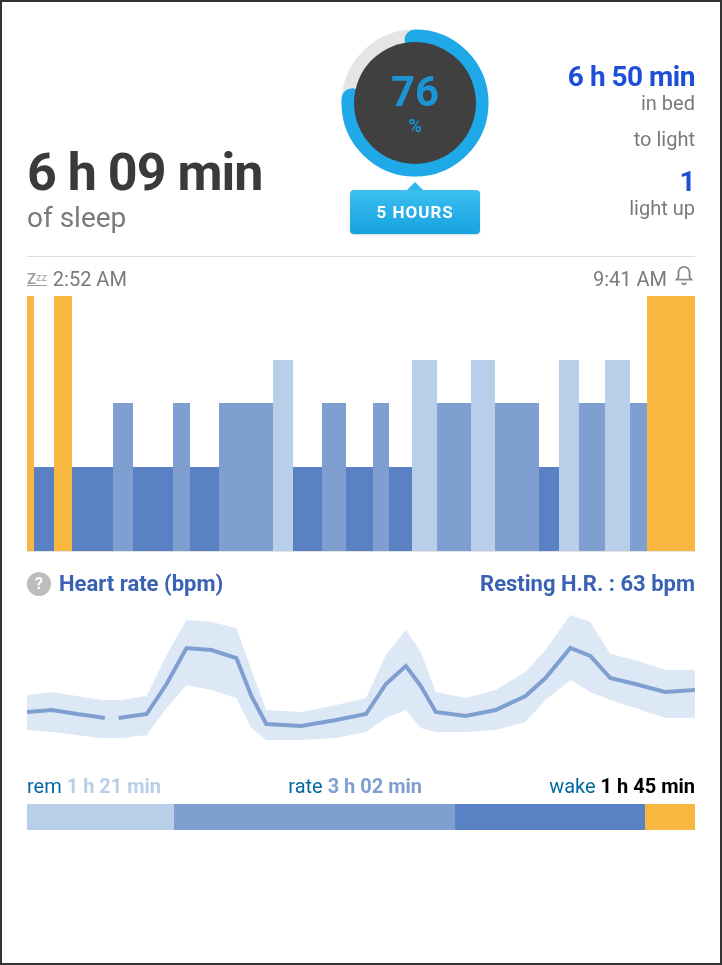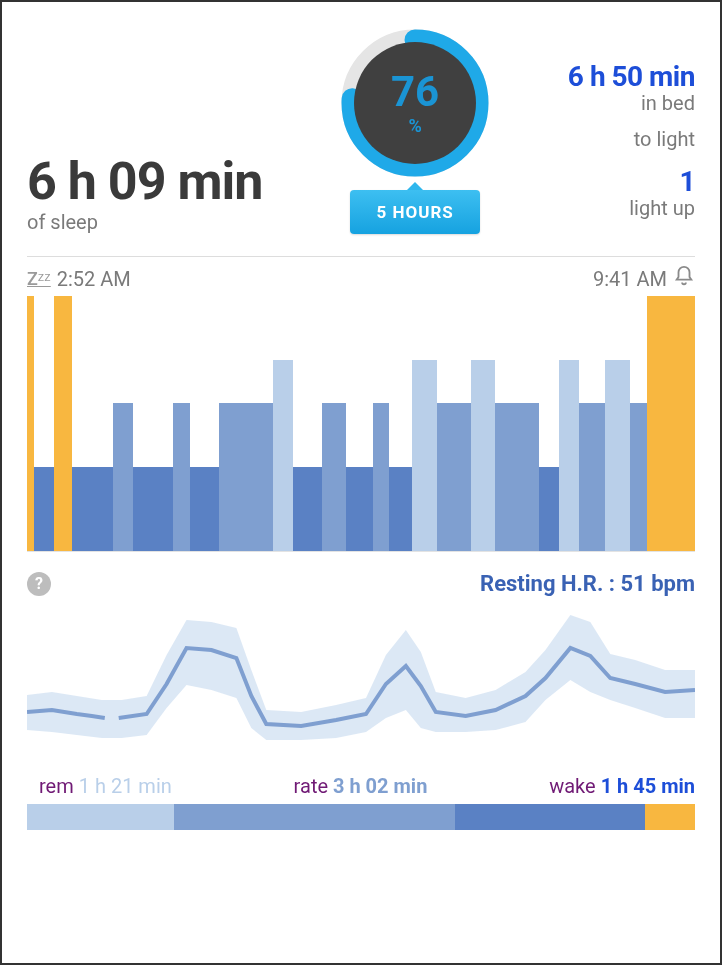--- a/index.html
+++ b/index.html
@@ -1,63 +1,63 @@
 <!DOCTYPE html>
 <html><head>
 <meta charset="utf-8">
 <style>
   * { box-sizing: border-box; margin: 0; padding: 0; }
   body { font-family: -apple-system, BlinkMacSystemFont, "Segoe UI", Roboto, sans-serif; background:#fff; color:#333; }
   .app { width:722px; height:965px; border:2px solid #333; background:#fff; position:relative; padding:20px 25px 25px 25px; }
   .header { display:flex; justify-content:space-between; align-items:flex-end; }
   .sleep-total { flex:0 0 auto; padding-top:30px; }
   .sleep-total .big { font-size:52px; font-weight:700; line-height:1.0; color:#3a3a3a; letter-spacing:-1px; }
-  .sleep-total .sub { font-size:20px; color:#7a7a7a; margin-top:2px; }
+  .sleep-total .sub { font-size:28px; color:#7a7a7a; margin-top:2px; }
   .score-wrap { flex:0 0 auto; text-align:center; position:relative; margin-top:6px; }
   .gauge { width:150px; height:150px; position:relative; margin:0 auto; }
   .gauge svg { width:150px; height:150px; transform:rotate(-90deg); }
   .gauge-bg { fill:none; stroke:#e5e5e5; stroke-width:14; }
   .gauge-fill { fill:none; stroke:#1fa9e8; stroke-width:14; stroke-linecap:round; }
   .gauge-inner { position:absolute; inset:14px; background:#404040; border-radius:50%; display:flex; flex-direction:column; align-items:center; justify-content:center; }
   .gauge-pct { color:#1a94d4; font-weight:700; font-size:42px; line-height:1; }
   .gauge-sym { color:#1a94d4; font-weight:700; font-size:18px; margin-top:2px; }
   .goal-btn { margin-top:12px; display:inline-block; background:linear-gradient(#3dbff1,#16a2e0); color:#fff; font-weight:700; letter-spacing:1px; font-size:17px; padding:12px 26px; border-radius:4px; position:relative; box-shadow:0 1px 2px rgba(0,0,0,.15); cursor:pointer; }
   .goal-btn::before { content:""; position:absolute; left:50%; top:-8px; margin-left:-8px; width:0; height:0; border-left:8px solid transparent; border-right:8px solid transparent; border-bottom:8px solid #2fb7ed; }
   .right-stats { flex:0 0 auto; text-align:right; padding-top:8px; }
   .right-stats .row { margin-bottom:14px; }
   .right-stats .v { font-size:28px; font-weight:700; color:#1d4ed8; letter-spacing:-0.5px; }
   .right-stats .l { font-size:20px; color:#7a7a7a; margin-top:-2px; }
   hr.sep { border:none; border-top:1px solid #ddd; margin:22px 0 8px 0; }
   .time-row { display:flex; justify-content:space-between; align-items:center; color:#7a7a7a; font-size:20px; }
   .time-row .group { display:flex; align-items:center; gap:6px; }
-  .zzz { font-size:18px; color:#9a9a9a; font-weight:500;text-decoration:underline; }
+  .zzz { font-size:15px; color:#9a9a9a; font-weight:500;text-decoration:underline; }
   .bell { color:#9a9a9a; }
   .bell svg { width:22px; height:22px; fill:none; stroke:#8a8a8a; stroke-width:2; }
   .stages-chart { position:relative; height:255px; margin-top:4px; padding-top:3px; }
   .stages-chart .inner { position:absolute; inset:0; }
   .bar { position:absolute; bottom:0; }
   .c-awake { background:#f8b740; }
   .c-rem   { background:#b9cfe9; }
   .c-light { background:#7f9fd0; }
   .c-deep  { background:#5a81c4; }
   .stages-border { position:absolute; left:0; right:0; bottom:-1px; height:1px; background:#e3e3e3; }
   .hr-section { margin-top:20px; }
   .hr-head { display:flex; align-items:center; justify-content:space-between; color:#3a62b4; font-weight:700; font-size:22px; }
   .hr-head .left { display:flex; align-items:center; gap:8px; }
   .help-icon { width:24px; height:24px; border-radius:50%; background:#bdbdbd; color:#fff; font-weight:700; display:inline-flex; align-items:center; justify-content:center; font-size:16px; }
   .hr-chart { height:160px; margin-top:4px; position:relative; }
   .hr-chart svg { width:100%; height:100%; }
   .hr-band { fill:#d8e5f4; opacity:.9; }
   .hr-line { fill:none; stroke:#7f9fd0; stroke-width:4; }
   .phase-summary { margin-top:14px; }
   .phase-labels { display:flex; justify-content:space-between; font-size:20px; margin-bottom:6px; }
-  .phase-labels .k { color:#701a75;margin-left:12px; }
-  .phase-labels .rem-v  { color:#b9cfe9; font-weight:400; }
+  .phase-labels .k { color:#0369a1; }
+  .phase-labels .rem-v  { color:#b9cfe9; font-weight:700; }
   .phase-labels .light-v{ color:#7f9fd0; font-weight:700; }
-  .phase-labels .deep-v { color:#1d4ed8; font-weight:700; }
+  .phase-labels .deep-v { color:#000000; font-weight:700; }
   .phase-bar { display:flex; height:26px; width:100%; overflow:hidden; }
   .phase-bar .seg { height:100%; }
 </style>
 </head>
 <body>
 <div class="app">
 
 <div class="header">
   <div class="sleep-total">
     <div class="big">6 h 09 min</div>
@@ -139,22 +139,23 @@
         <div class="bar c-light" style="left: 90.2%; width: 2.6%; height: 58%;"></div>
         <div class="bar c-awake" style="left: 92.8%; width: 7.2%; height: 100%;"></div>
       </div>
   <div class="stages-border"></div>
 </div>
 
 <div class="hr-section">
   <div class="hr-head">
     <div class="left">
       <span class="help-icon">?</span>
+      <span>Heart rate (bpm)</span>
     </div>
-    <span>Resting H.R. : 51 bpm</span>
+    <span>Resting H.R. : 63 bpm</span>
   </div>
   <div class="hr-chart">
     <svg viewBox="0 0 670 160" preserveAspectRatio="none">
       <path class="hr-band" d="M0,95 L25,92 L50,96 L75,100 L95,100 L120,96 L140,55 L160,20 L185,22 L210,28 L225,70 L240,110 L275,112 L310,105 L340,98 L360,55 L380,30 L395,52 L410,92 L440,98 L470,90 L500,72 L520,50 L545,15 L565,22 L585,54 L610,60 L640,70 L670,70 L670,118 L640,118 L610,108 L585,100 L565,92 L545,80 L520,100 L500,122 L470,130 L440,132 L410,132 L395,128 L380,110 L360,118 L340,132 L310,138 L275,140 L240,140 L225,128 L210,98 L185,90 L160,85 L140,108 L120,135 L95,138 L75,138 L50,135 L25,132 L0,130 Z"></path>
       <path class="hr-line" d="M0,112 L25,110 L50,114 L65,116 L78,118"></path>
       <path class="hr-line" d="M92,118 L120,114 L140,84 L160,48 L185,50 L210,58 L225,96 L240,124 L275,126 L310,120 L340,114 L360,84 L380,66 L395,86 L410,112 L440,116 L470,110 L500,96 L520,78 L545,48 L565,56 L585,78 L610,84 L640,92 L670,90"></path>
     </svg>
   </div>
 </div>
 

